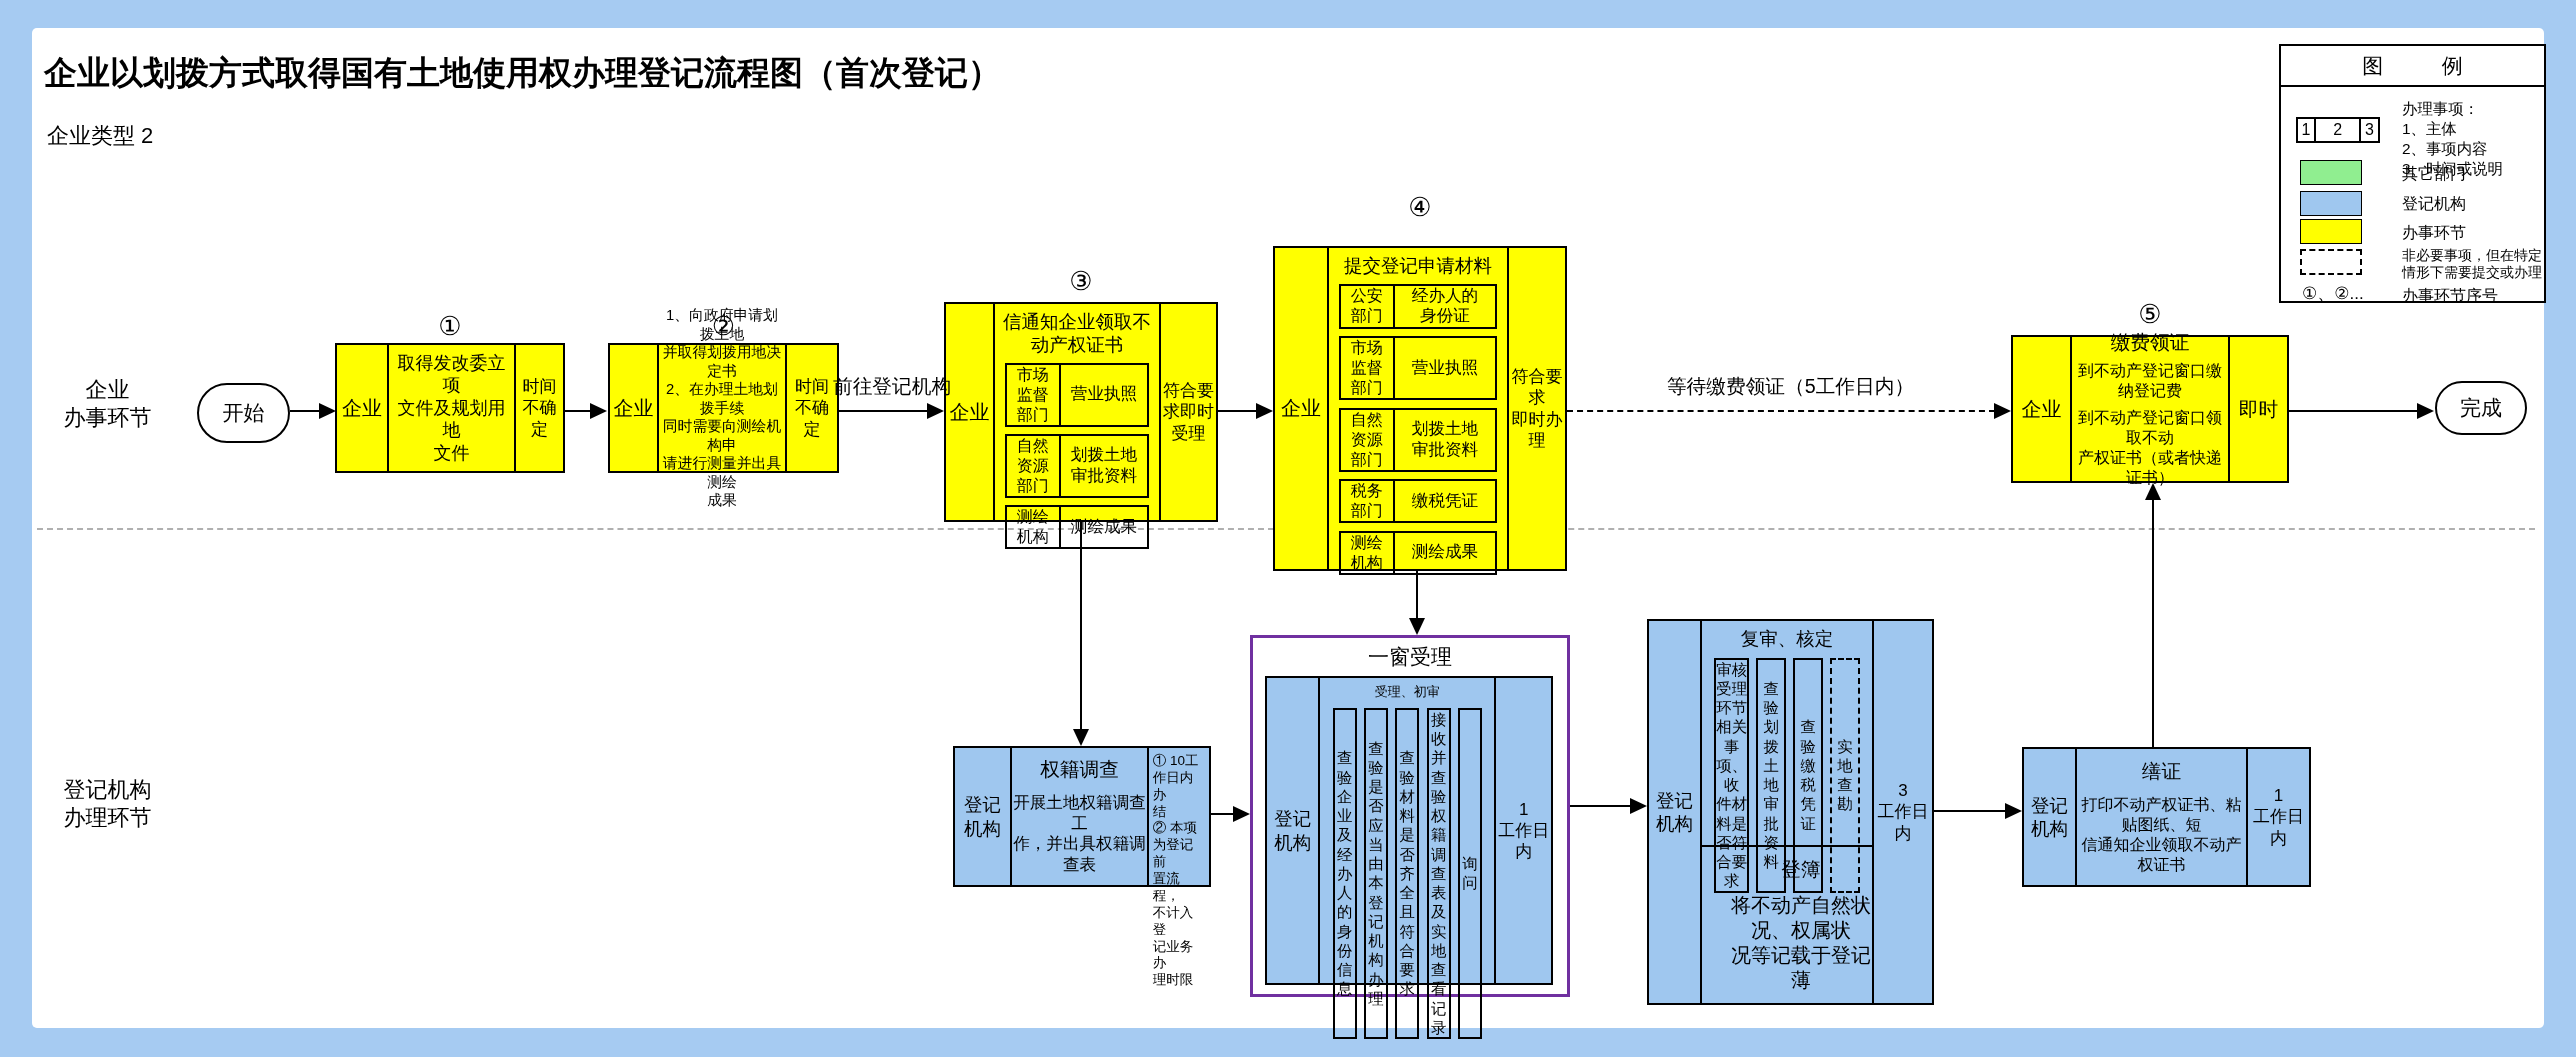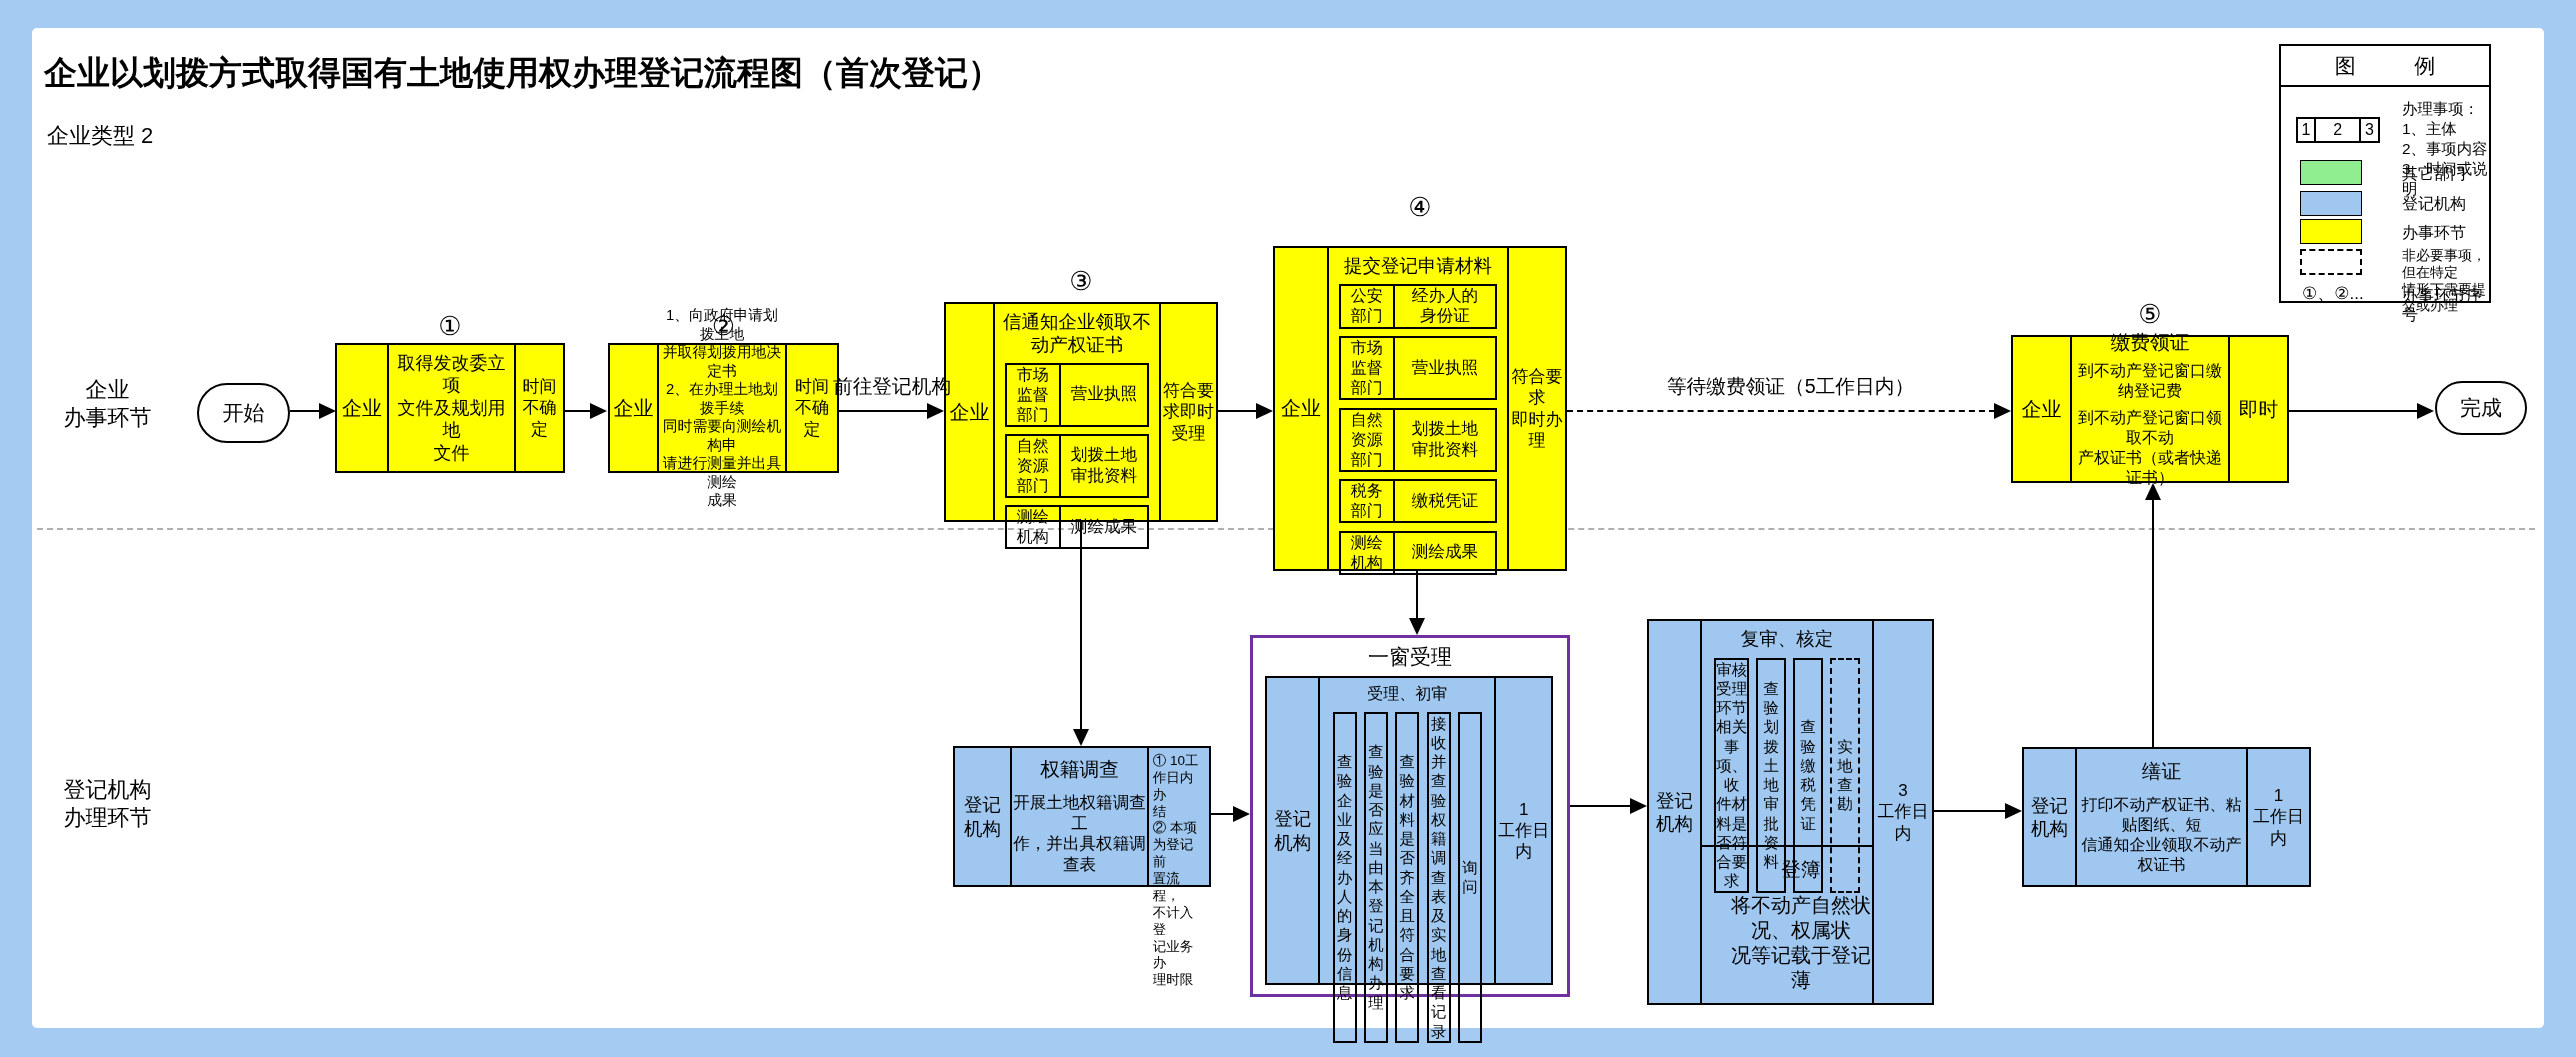--- a/index.html
+++ b/index.html
@@ -47,21 +47,21 @@
   .lane-divider { position:absolute; border-top:2.5px dashed #b0b0b0; }
 
   .num { position:absolute; font-size:26px; text-align:center; }
   .flowlabel { position:absolute; font-size:19.7px; text-align:center; }
 
   .pagetitle { position:absolute; left:44px; top:52px; font-size:33px; font-weight:bold; }
   .subtitle { position:absolute; left:47px; top:122px; font-size:22px; }
   .lanelabel { position:absolute; left:43px; width:129px; font-size:22px; text-align:center; }
 
   
-  .legend { position:absolute; left:2279px; top:44px; width:212px; height:259px; border:2.5px solid #000; background:#fff; }
+  .legend { position:absolute; left:2279px; top:44px; width:267px; height:259px; border:2.5px solid #000; background:#fff; }
   .legend-header { position:absolute; left:0; top:0; width:100%; height:41px; border-bottom:2.5px solid #000; display:flex; align-items:center; justify-content:center; font-size:21px; white-space:pre; }
   .lg-sample { position:absolute; left:14.8px; top:71px; width:84px; height:26px; display:flex; border:2.5px solid #000; font-size:16px; }
   .lg-sample .c { display:flex; align-items:center; justify-content:center; flex:1; }
   .lg-sample .c1 { flex:none; width:18.5px; border-right:2.5px solid #000; }
   .lg-sample .c3 { flex:none; width:18.5px; border-left:2.5px solid #000; }
   .lg-note { position:absolute; left:121px; top:53px; font-size:15.4px; line-height:1.3; }
   .sw { position:absolute; left:18.5px; width:62px; height:24.6px; border:1.8px solid #000; }
   .sw-green { top:114px; background:#90ee90; }
   .sw-blue { top:145px; background:#9fc7ef; }
   .sw-yellow { top:173px; background:#ffff00; }
@@ -212,21 +212,21 @@
 记业务办
 理时限</div>
 </div>
 
 <div class="purple" style="left:1250px; top:635px; width:320px; height:362px;">
   <div class="abs t" style="left:0; top:6.2px; width:100%; text-align:center; font-size:21px;">一窗受理</div>
   <div class="bstep" style="left:12.3px; top:38px; width:288px; height:309px;">
     <div class="col col-actor t" style="width:53px;">登记
 机构</div>
     <div class="col-mid">
-      <div class="boxtitle t" style="font-size:16px;">受理、初审</div>
+      <div class="boxtitle t" style="font-size:13px;">受理、初审</div>
       <div class="checks">
         <div class="check t">查验企业及经办人的
 身份信息</div>
         <div class="check t">查验是否应当由
 本登记机构办理</div>
         <div class="check t">查验材料是否齐全
 且符合要求</div>
         <div class="check t">接收并查验权籍调查表及
 实地查看记录</div>
         <div class="check t">询问</div>

